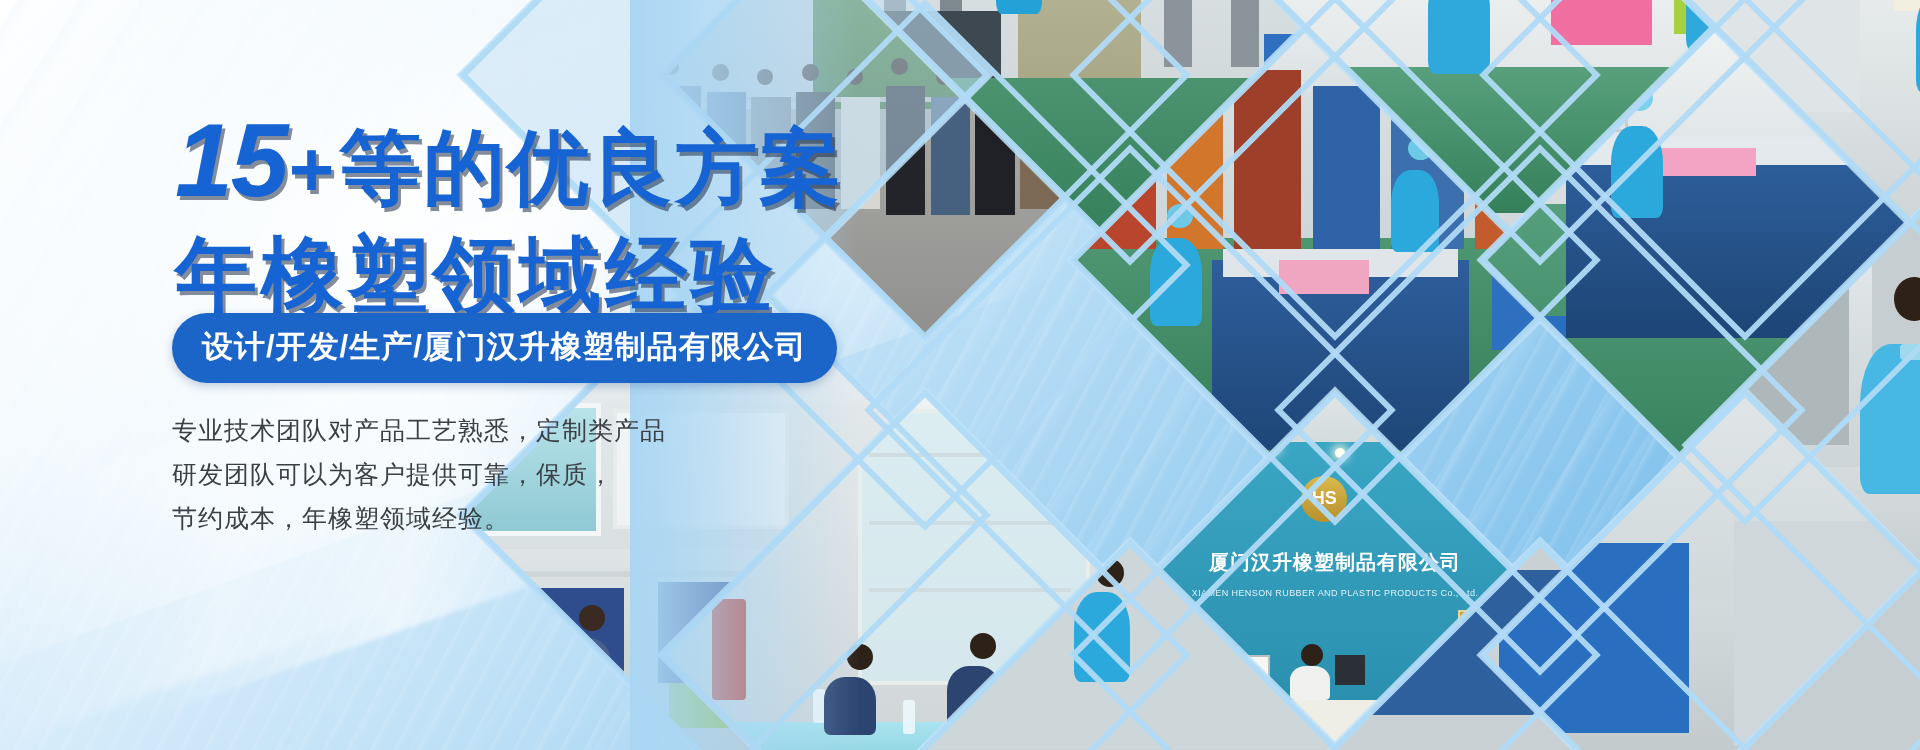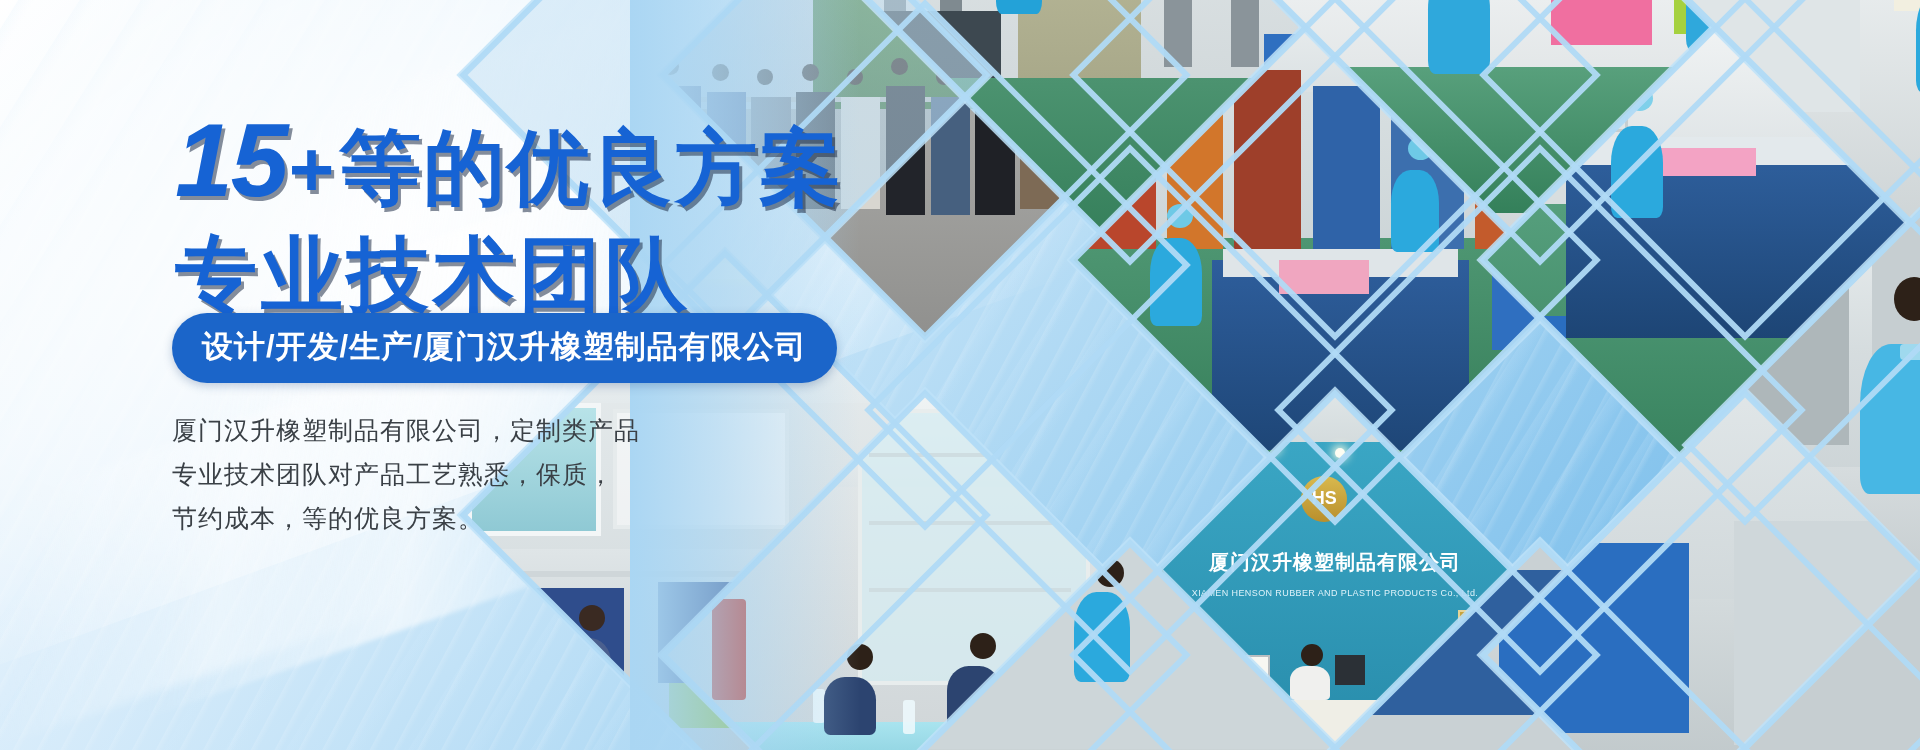--- a/index.html
+++ b/index.html
@@ -410,26 +410,26 @@
   <div class="edge-fade-left"></div>
 
   <div class="content">
 
     <div class="headline">
       <div class="h-line1">
         <span class="h-num">15</span>
         <span class="h-plus">+</span>
         <span class="h-rest">等的优良方案</span>
       </div>
-      <div class="h-line2">专业技术团队</div>
+      <div class="h-line2">年橡塑领域经验</div>
     </div>
 
     <div class="pill">设计/开发/生产/厦门汉升橡塑制品有限公司</div>
 
     <div class="body-text">
-      <p>厦门汉升橡塑制品有限公司，定制类产品</p>
-      <p>专业技术团队对产品工艺熟悉，保质，</p>
-      <p>节约成本，等的优良方案。</p>
+      <p>专业技术团队对产品工艺熟悉，定制类产品</p>
+      <p>研发团队可以为客户提供可靠，保质，</p>
+      <p>节约成本，年橡塑领域经验。</p>
     </div>
 
   </div>
 
 </div>
 
 </body></html>

